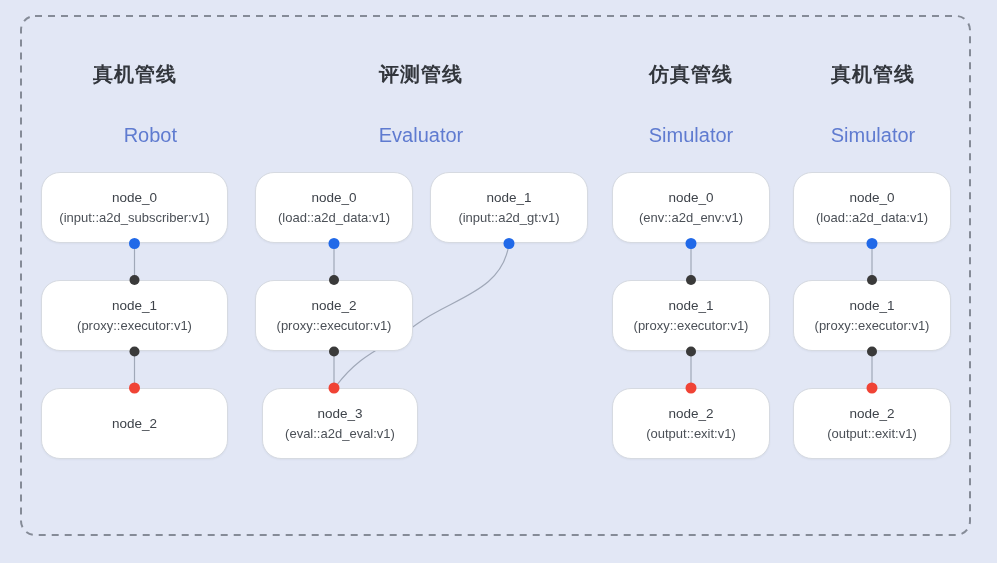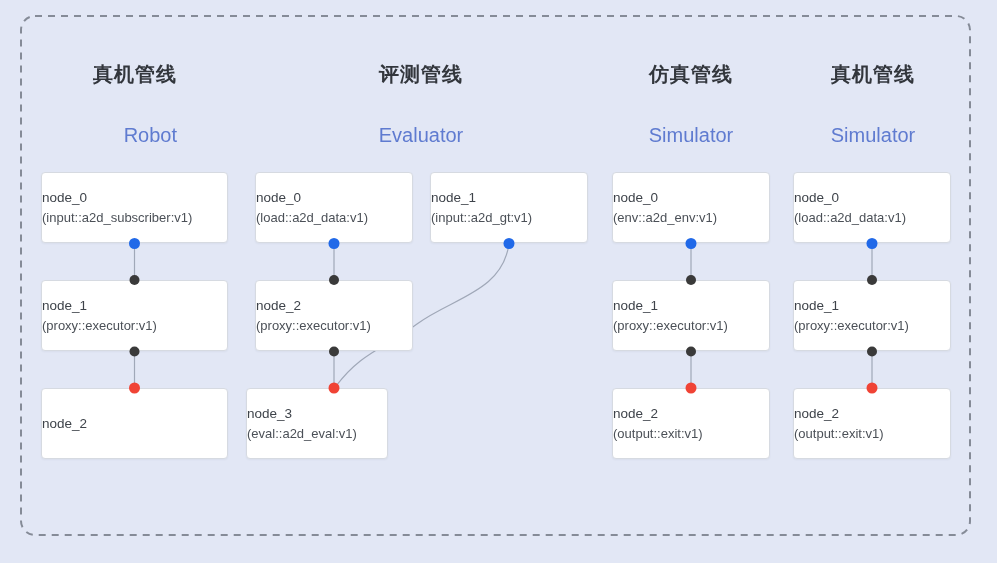--- a/index.html
+++ b/index.html
@@ -36,24 +36,24 @@
   .col-header .en{
     margin-top:36px;
     font-size:20px;font-weight:400;line-height:24px;
     color:var(--title_en,#5f7bd0);
     text-align:right;
   }
   .node{
     position:absolute;height:71px;z-index:1;
     background:var(--box_bg,#ffffff);
     border:1px solid var(--box_border,#d6dae1);
-    border-radius:4px;
+    border-radius:19px;
     box-sizing:border-box;
     display:flex;flex-direction:column;
-    justify-content:center;
+    align-items:center;justify-content:center;
     box-shadow:0 1px 2px rgba(40,50,80,0.05);
   }
   .node .nname{
     font-size:13.5px;line-height:21px;
     color:var(--node_name,#3e434a);
   }
   .node .ntype{
     font-size:13px;line-height:20px;
     color:var(--node_type,#4b5057);
     white-space:nowrap;
@@ -115,21 +115,21 @@
     <div class="ntype">(load::a2d_data:v1)</div>
   </div>
   <div class="node" style="left:430px;top:172px;width:158px">
     <div class="nname">node_1</div>
     <div class="ntype">(input::a2d_gt:v1)</div>
   </div>
   <div class="node" style="left:255px;top:280px;width:158px">
     <div class="nname">node_2</div>
     <div class="ntype">(proxy::executor:v1)</div>
   </div>
-  <div class="node" style="left:246px;top:388px;width:142px">
+  <div class="node" style="left:262px;top:388px;width:156px">
     <div class="nname">node_3</div>
     <div class="ntype">(eval::a2d_eval:v1)</div>
   </div>
 
   <div class="node" style="left:612px;top:172px;width:158px">
     <div class="nname">node_0</div>
     <div class="ntype">(env::a2d_env:v1)</div>
   </div>
   <div class="node" style="left:612px;top:280px;width:158px">
     <div class="nname">node_1</div>

